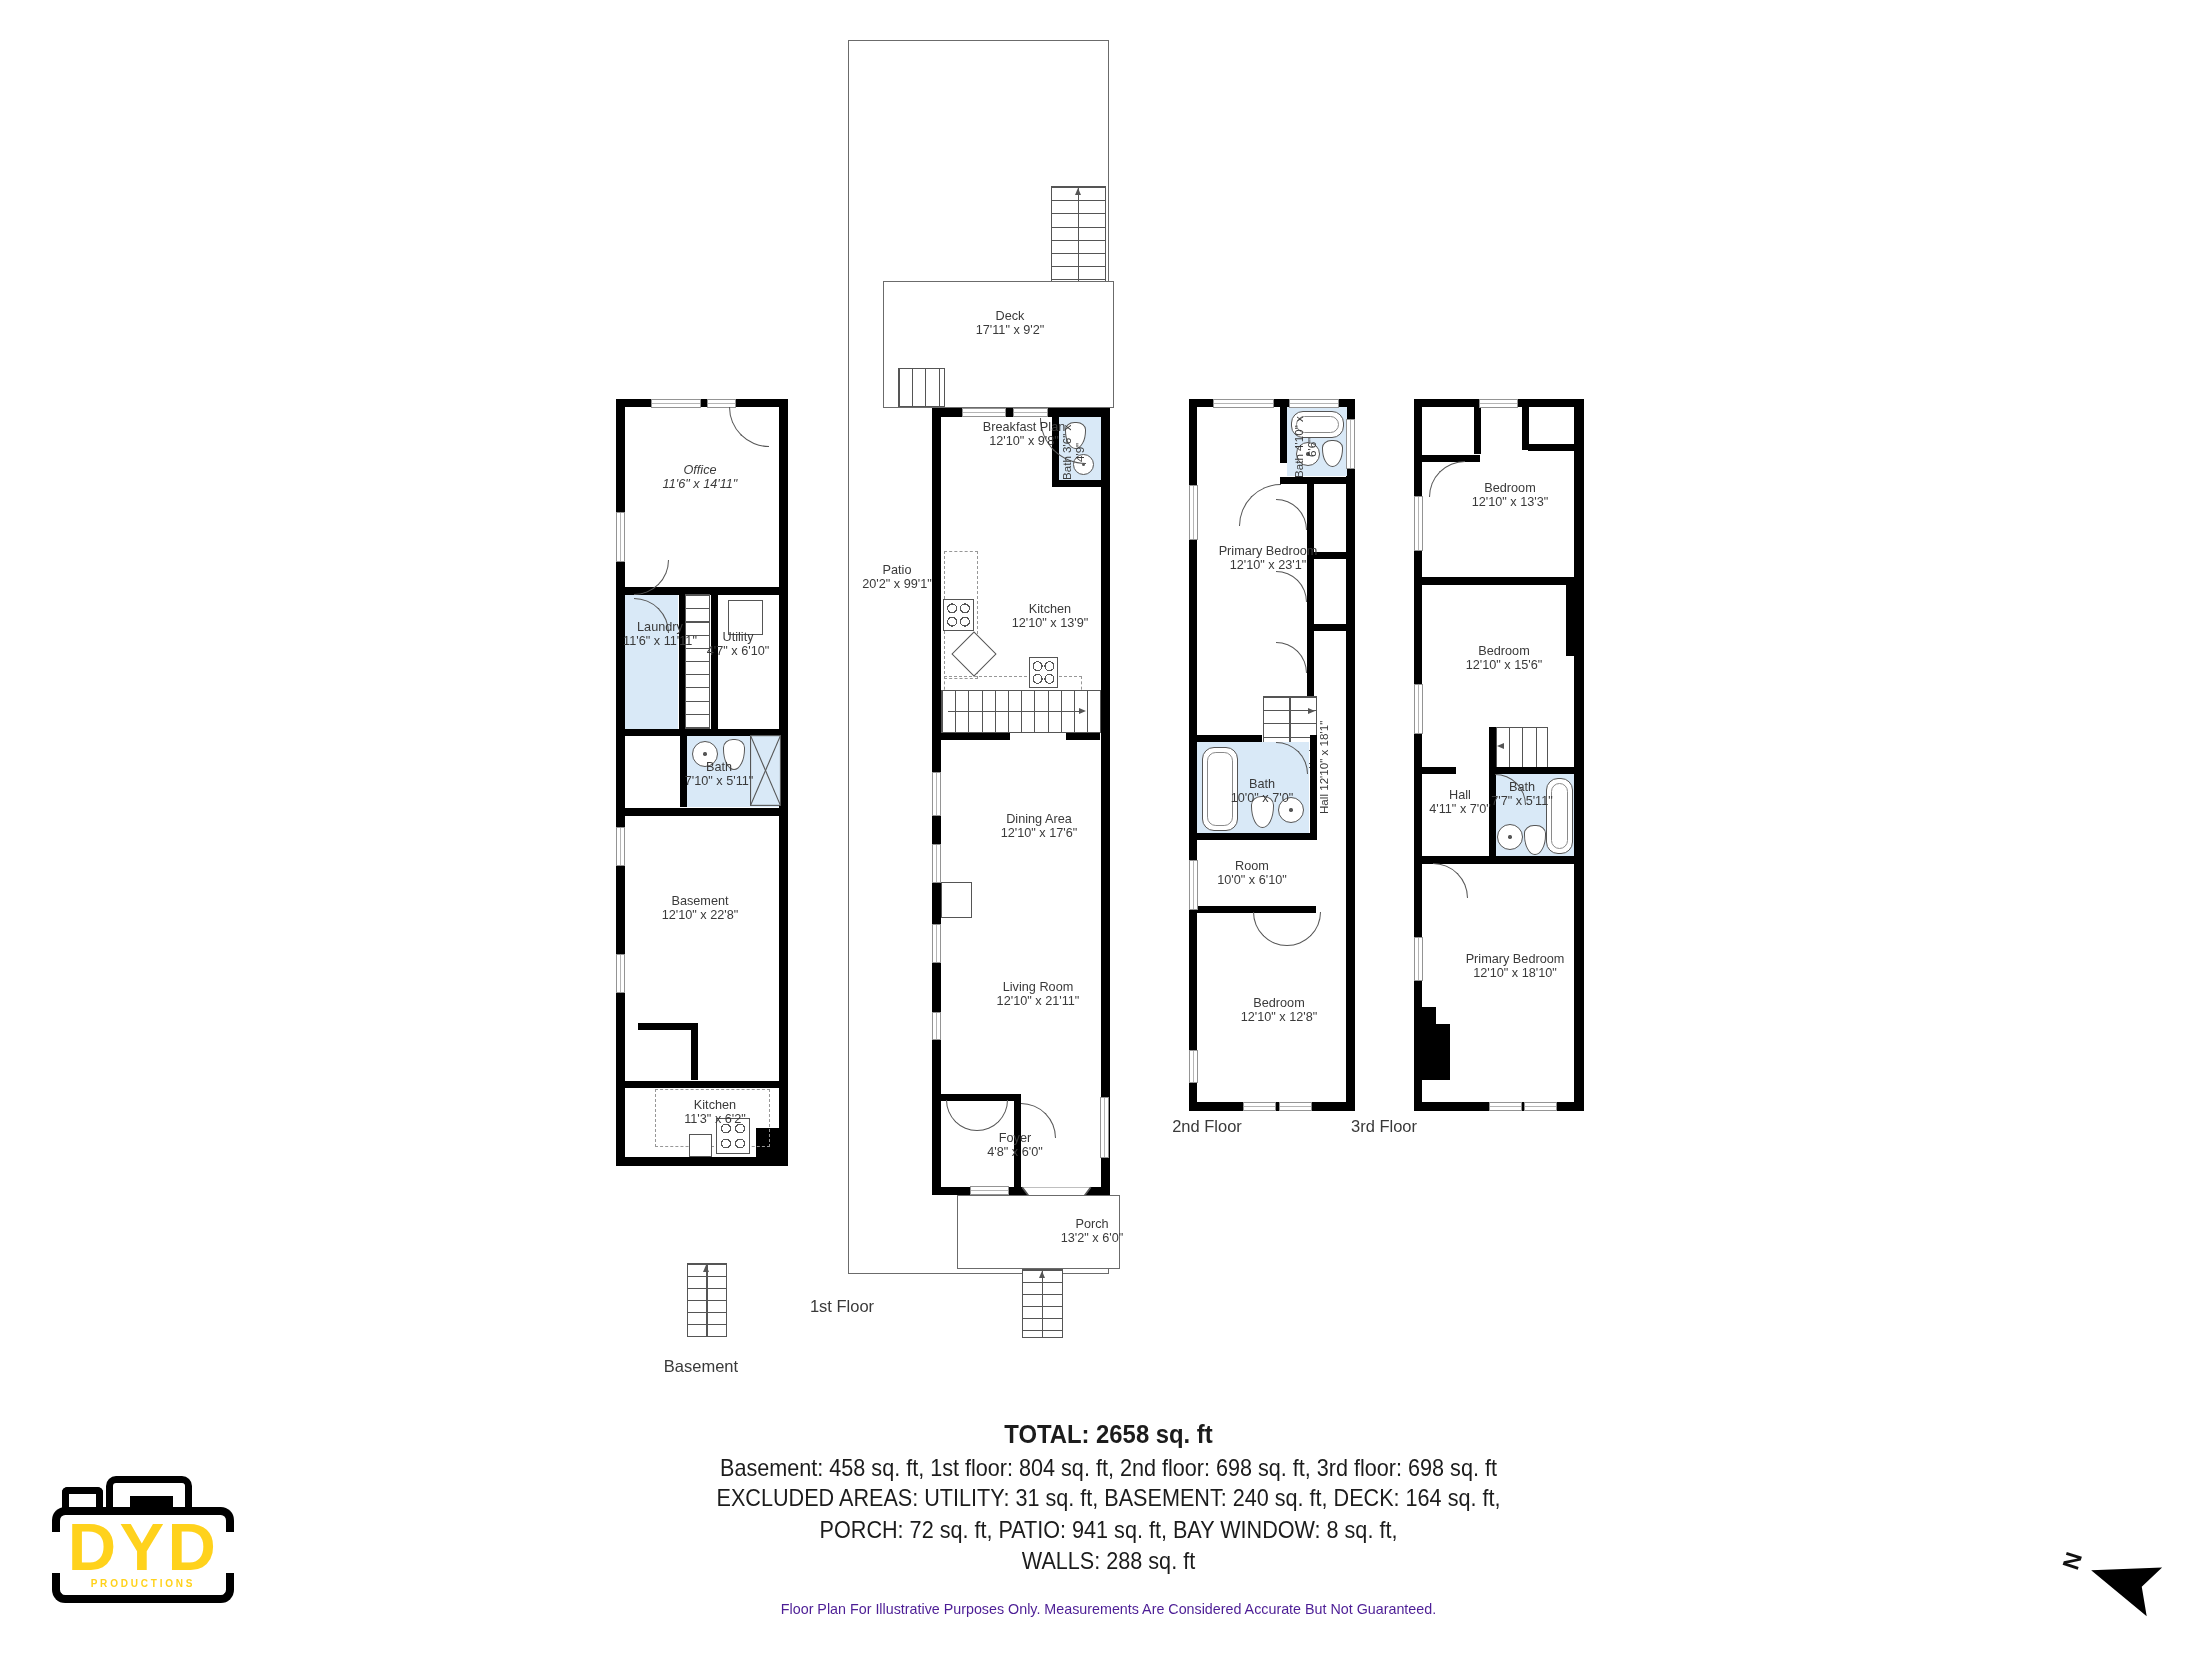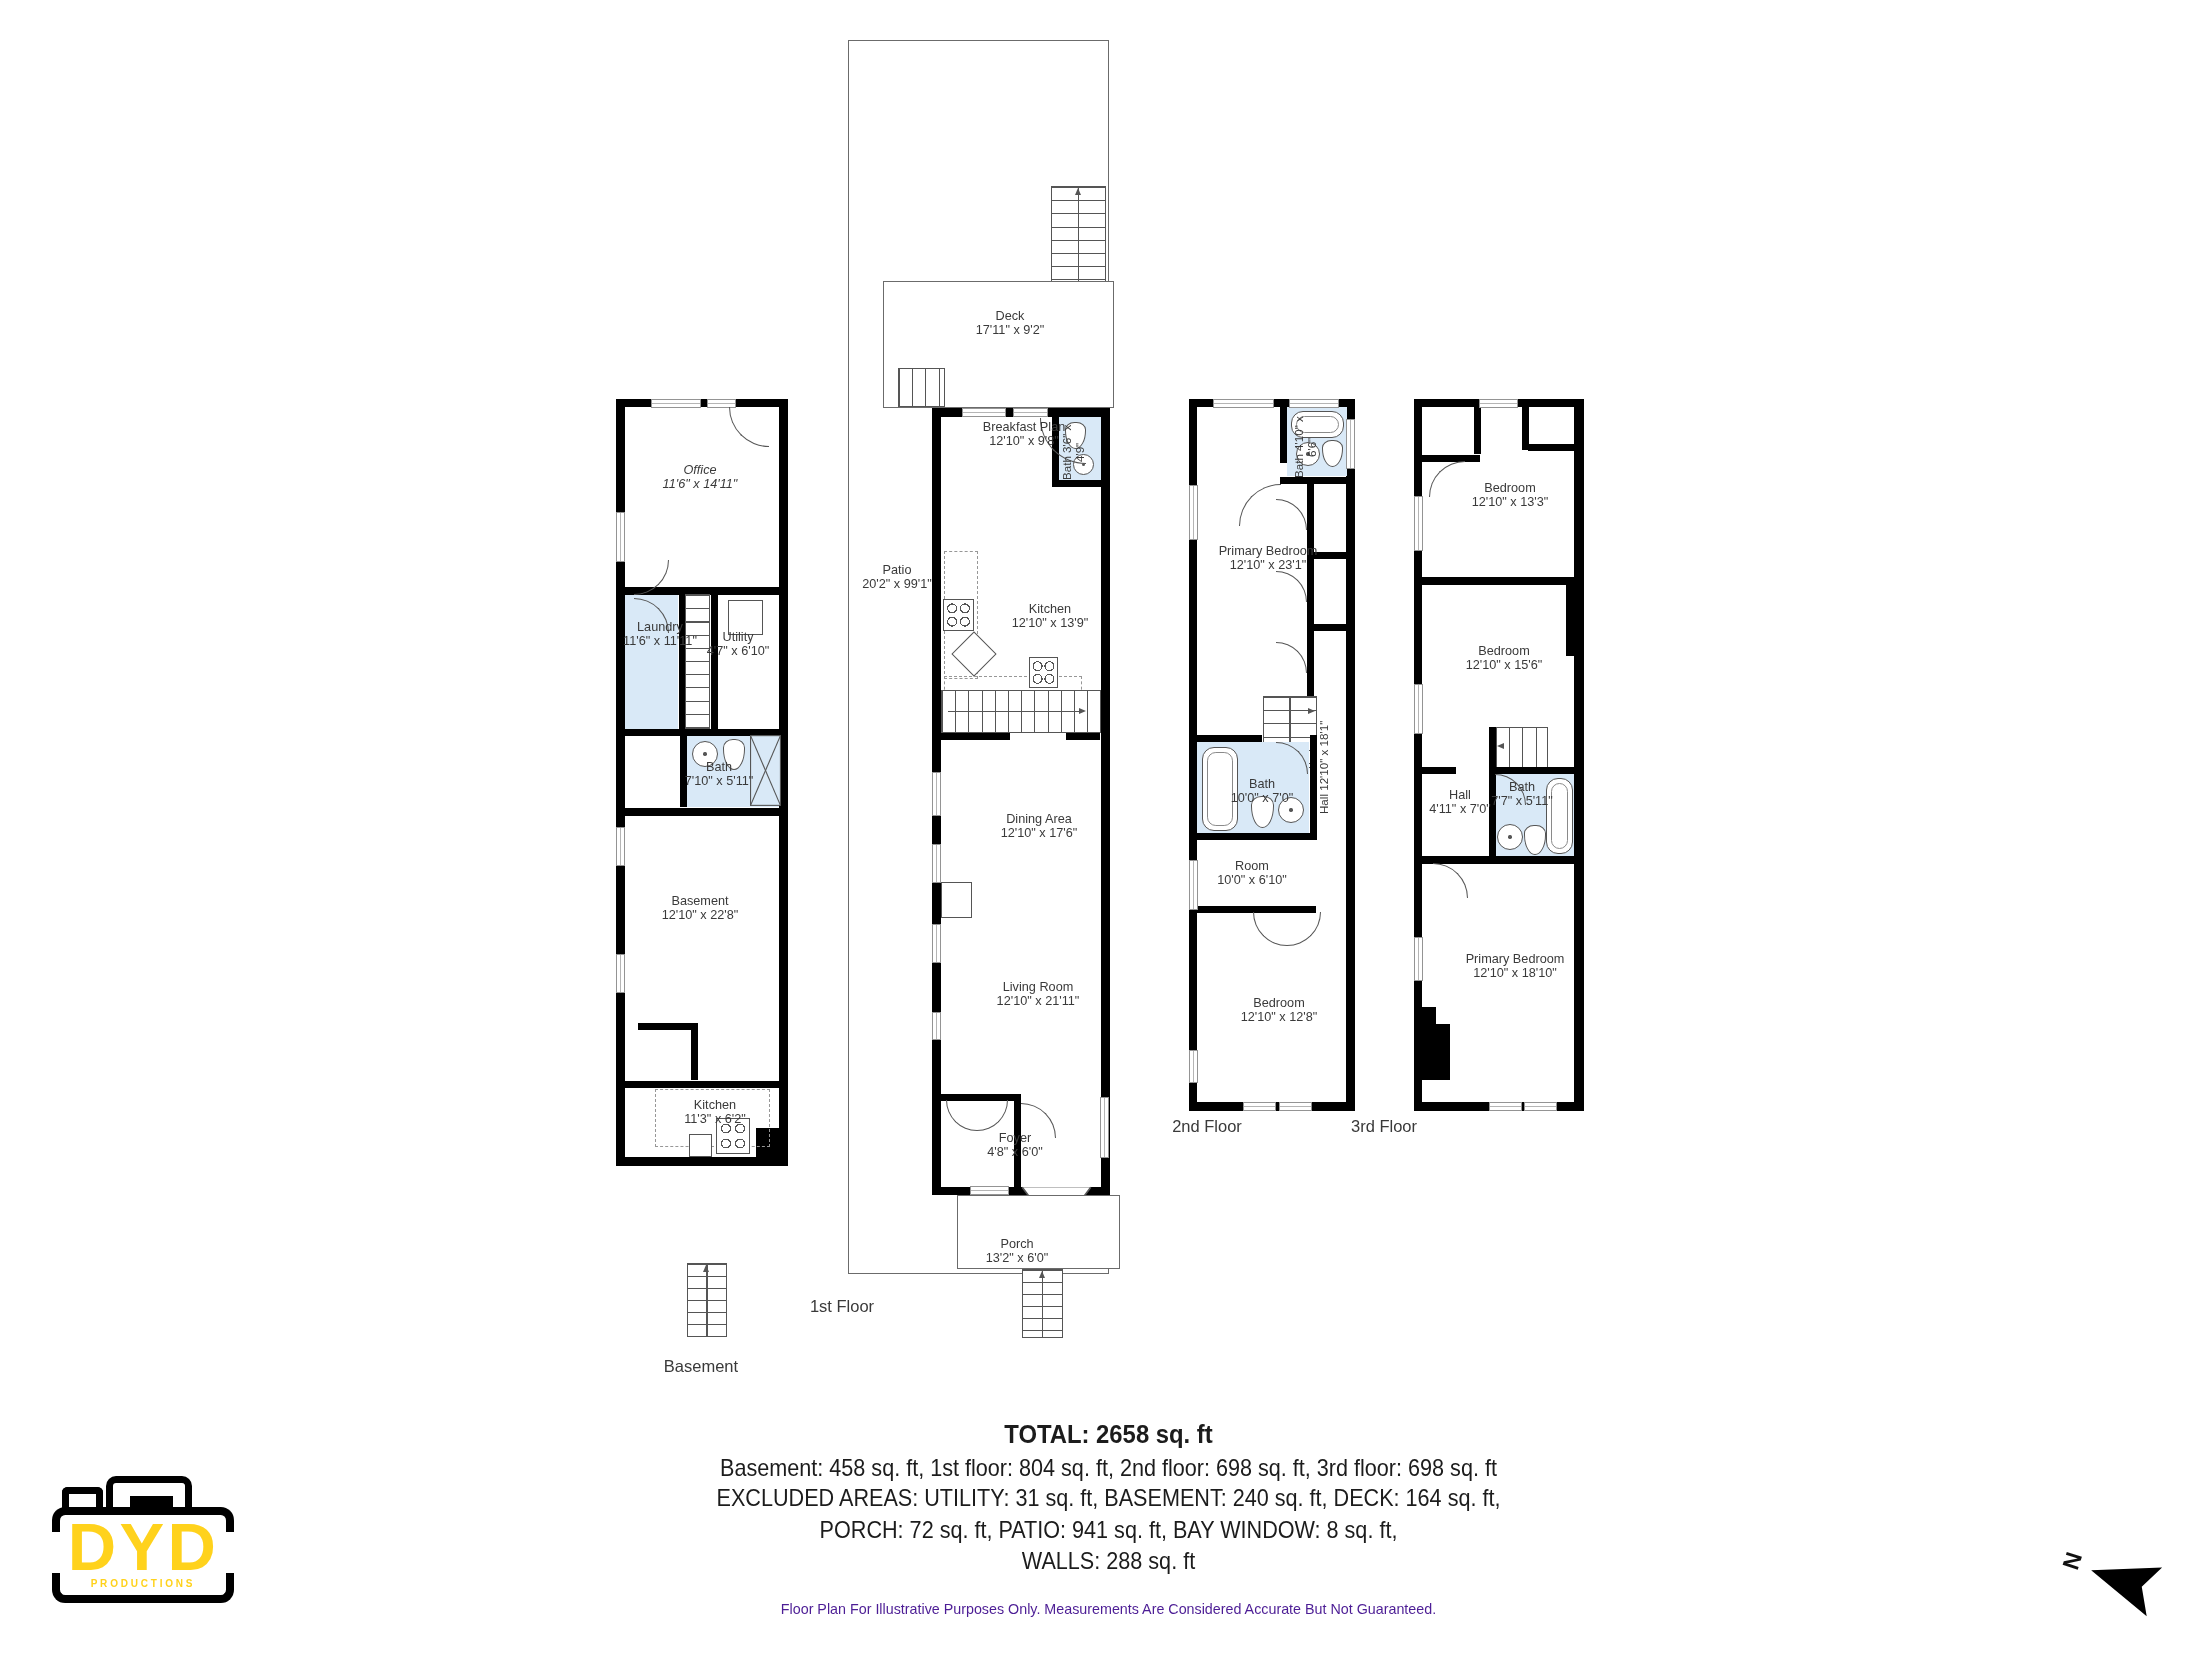--- a/index.html
+++ b/index.html
@@ -209,21 +209,21 @@
     <span class="rdims">12'10" x 17'6"</span>
   </div>
   <div class="rlabel" style="left:983px;top:980px;">
     <span class="rname">Living Room</span>
     <span class="rdims">12'10" x 21'11"</span>
   </div>
   <div class="rlabel" style="left:932px;top:1131px;padding-left:28px;">
     <span class="rname">Foyer</span>
     <span class="rdims">4'8" x 6'0"</span>
   </div>
-  <div class="rlabel" style="left:962px;top:1217px;margin-top:20px;">
+  <div class="rlabel" style="left:1037px;top:1217px;">
     <span class="rname">Porch</span>
     <span class="rdims">13'2" x 6'0"</span>
   </div>
   <div class="caption" style="left:787px;top:1297px;">1st Floor</div>
 </div>
 
 <div style="position:absolute;left:0;top:0;">
   <div class="w" style="left:1189px;top:399px;width:166px;height:712px;"></div>
   <div class="white" style="left:1197px;top:407px;width:149px;height:695px;"></div>
 

